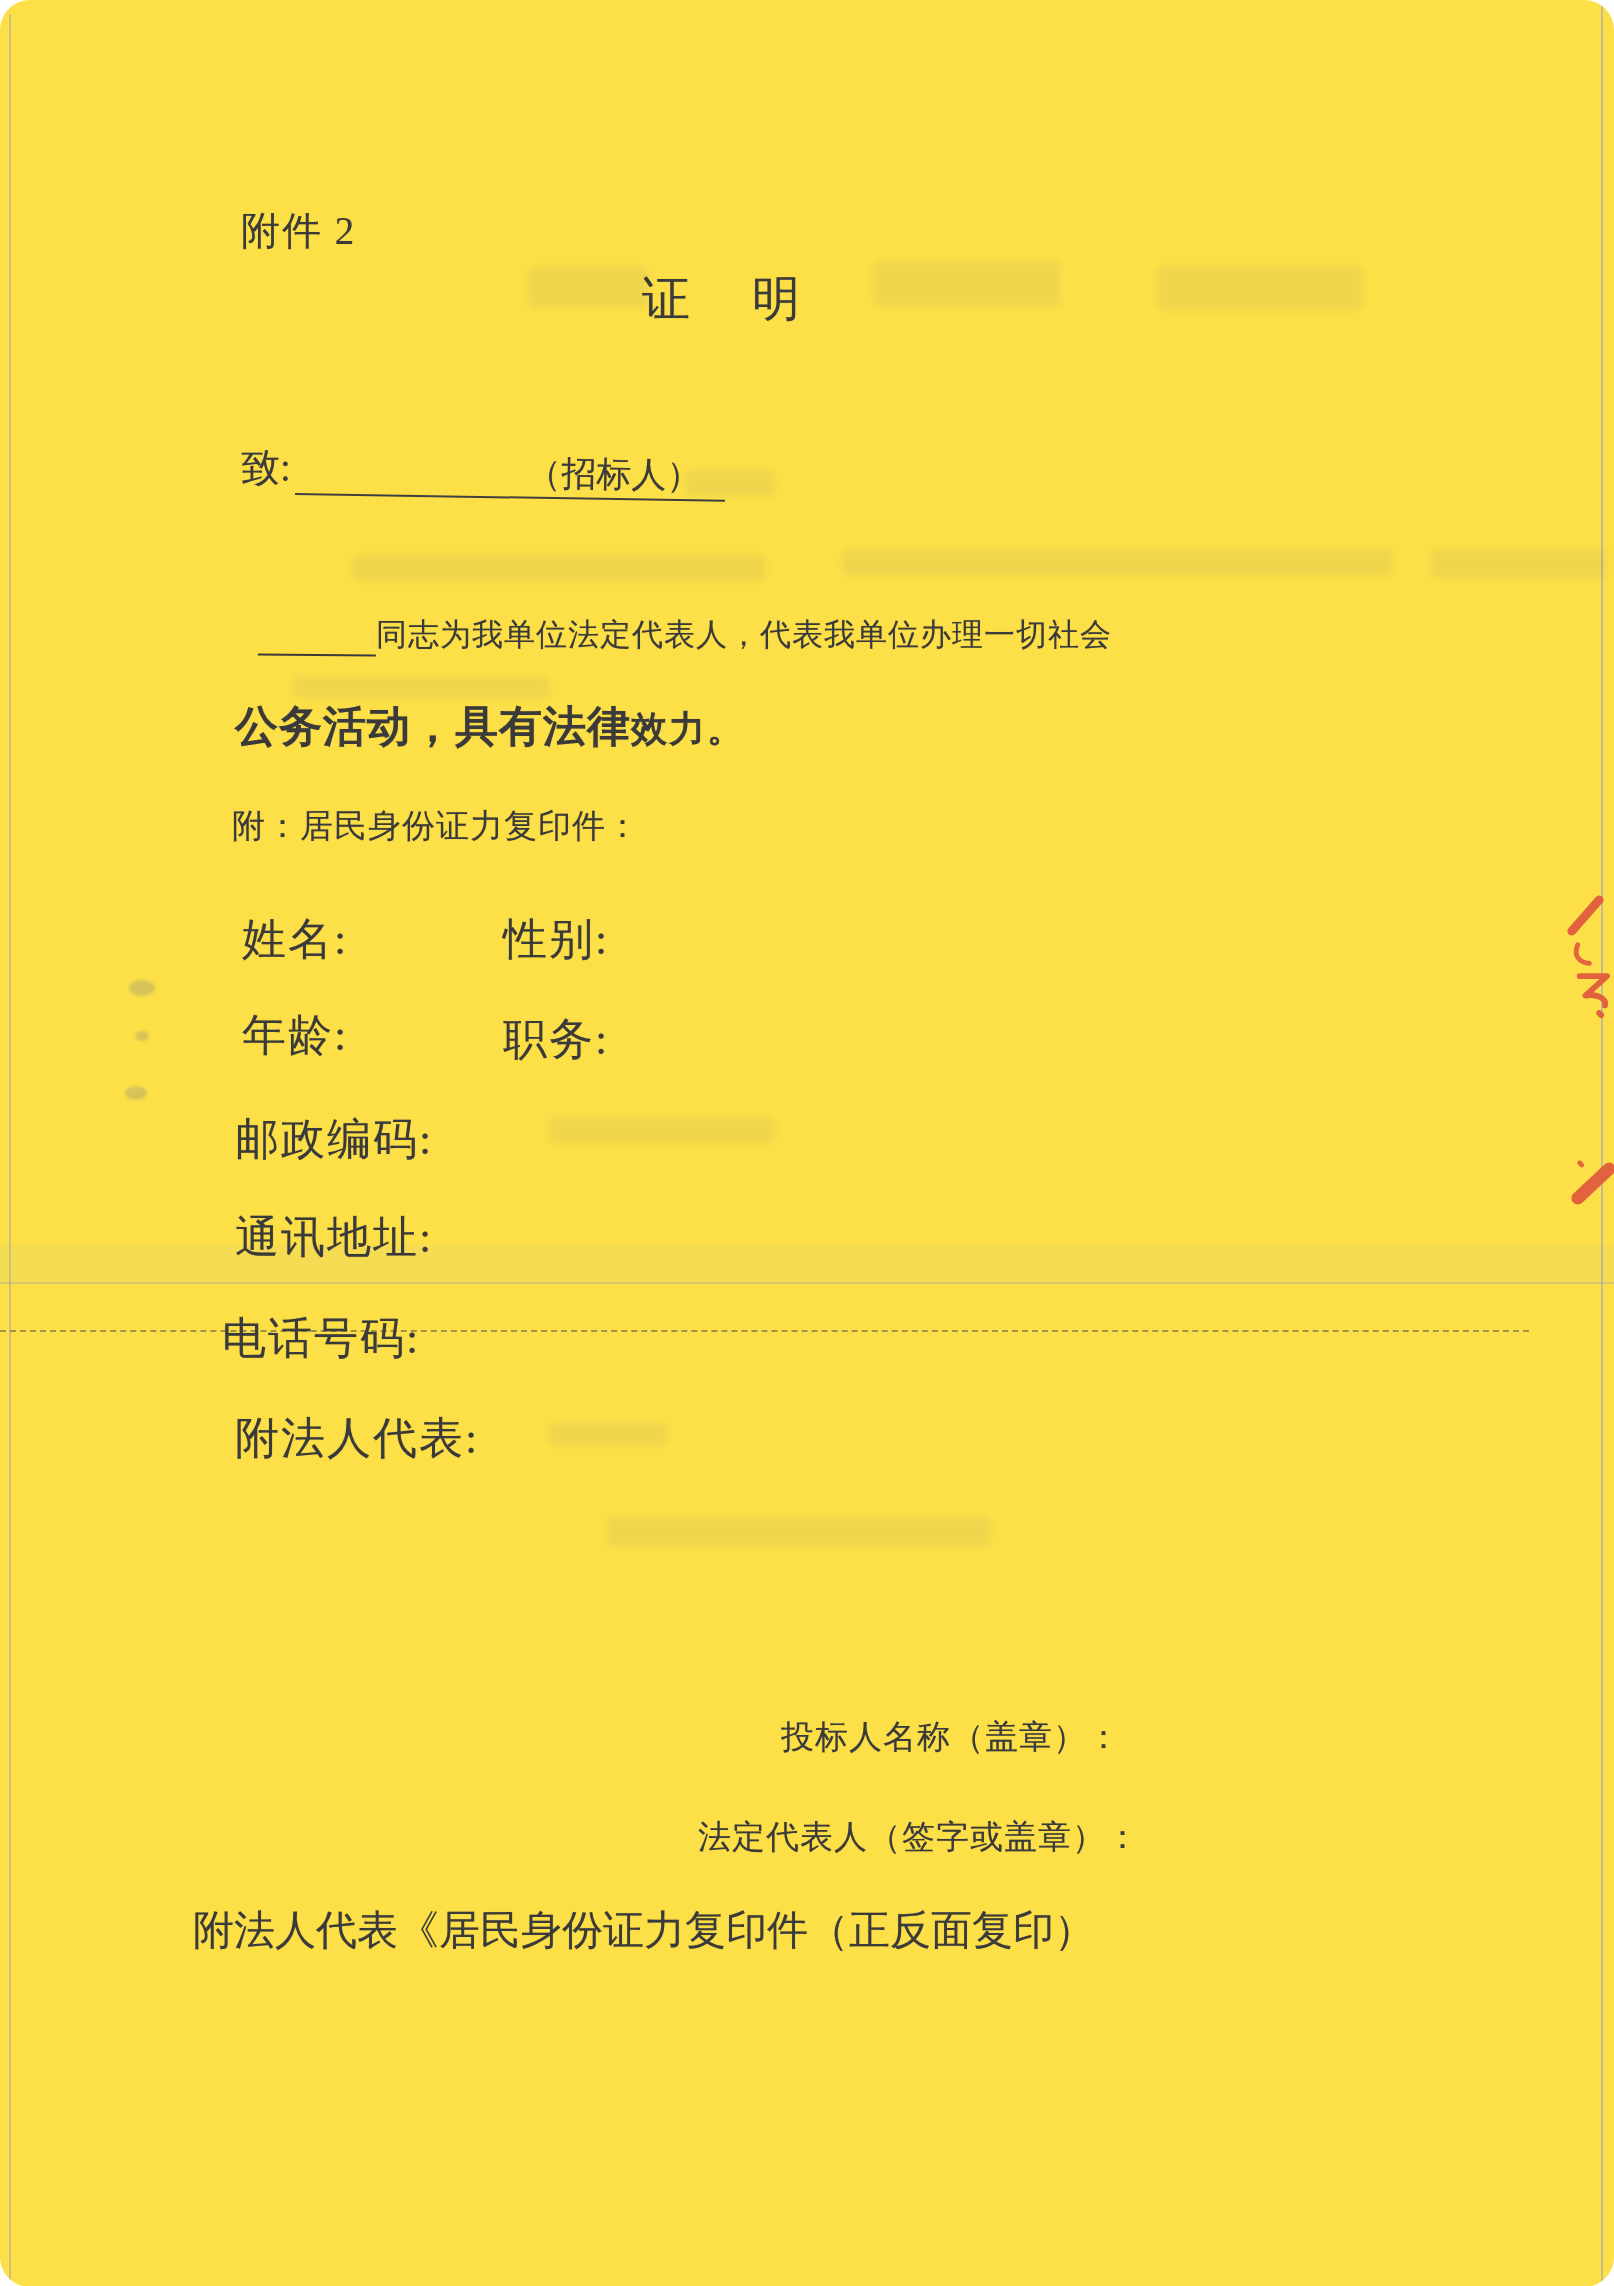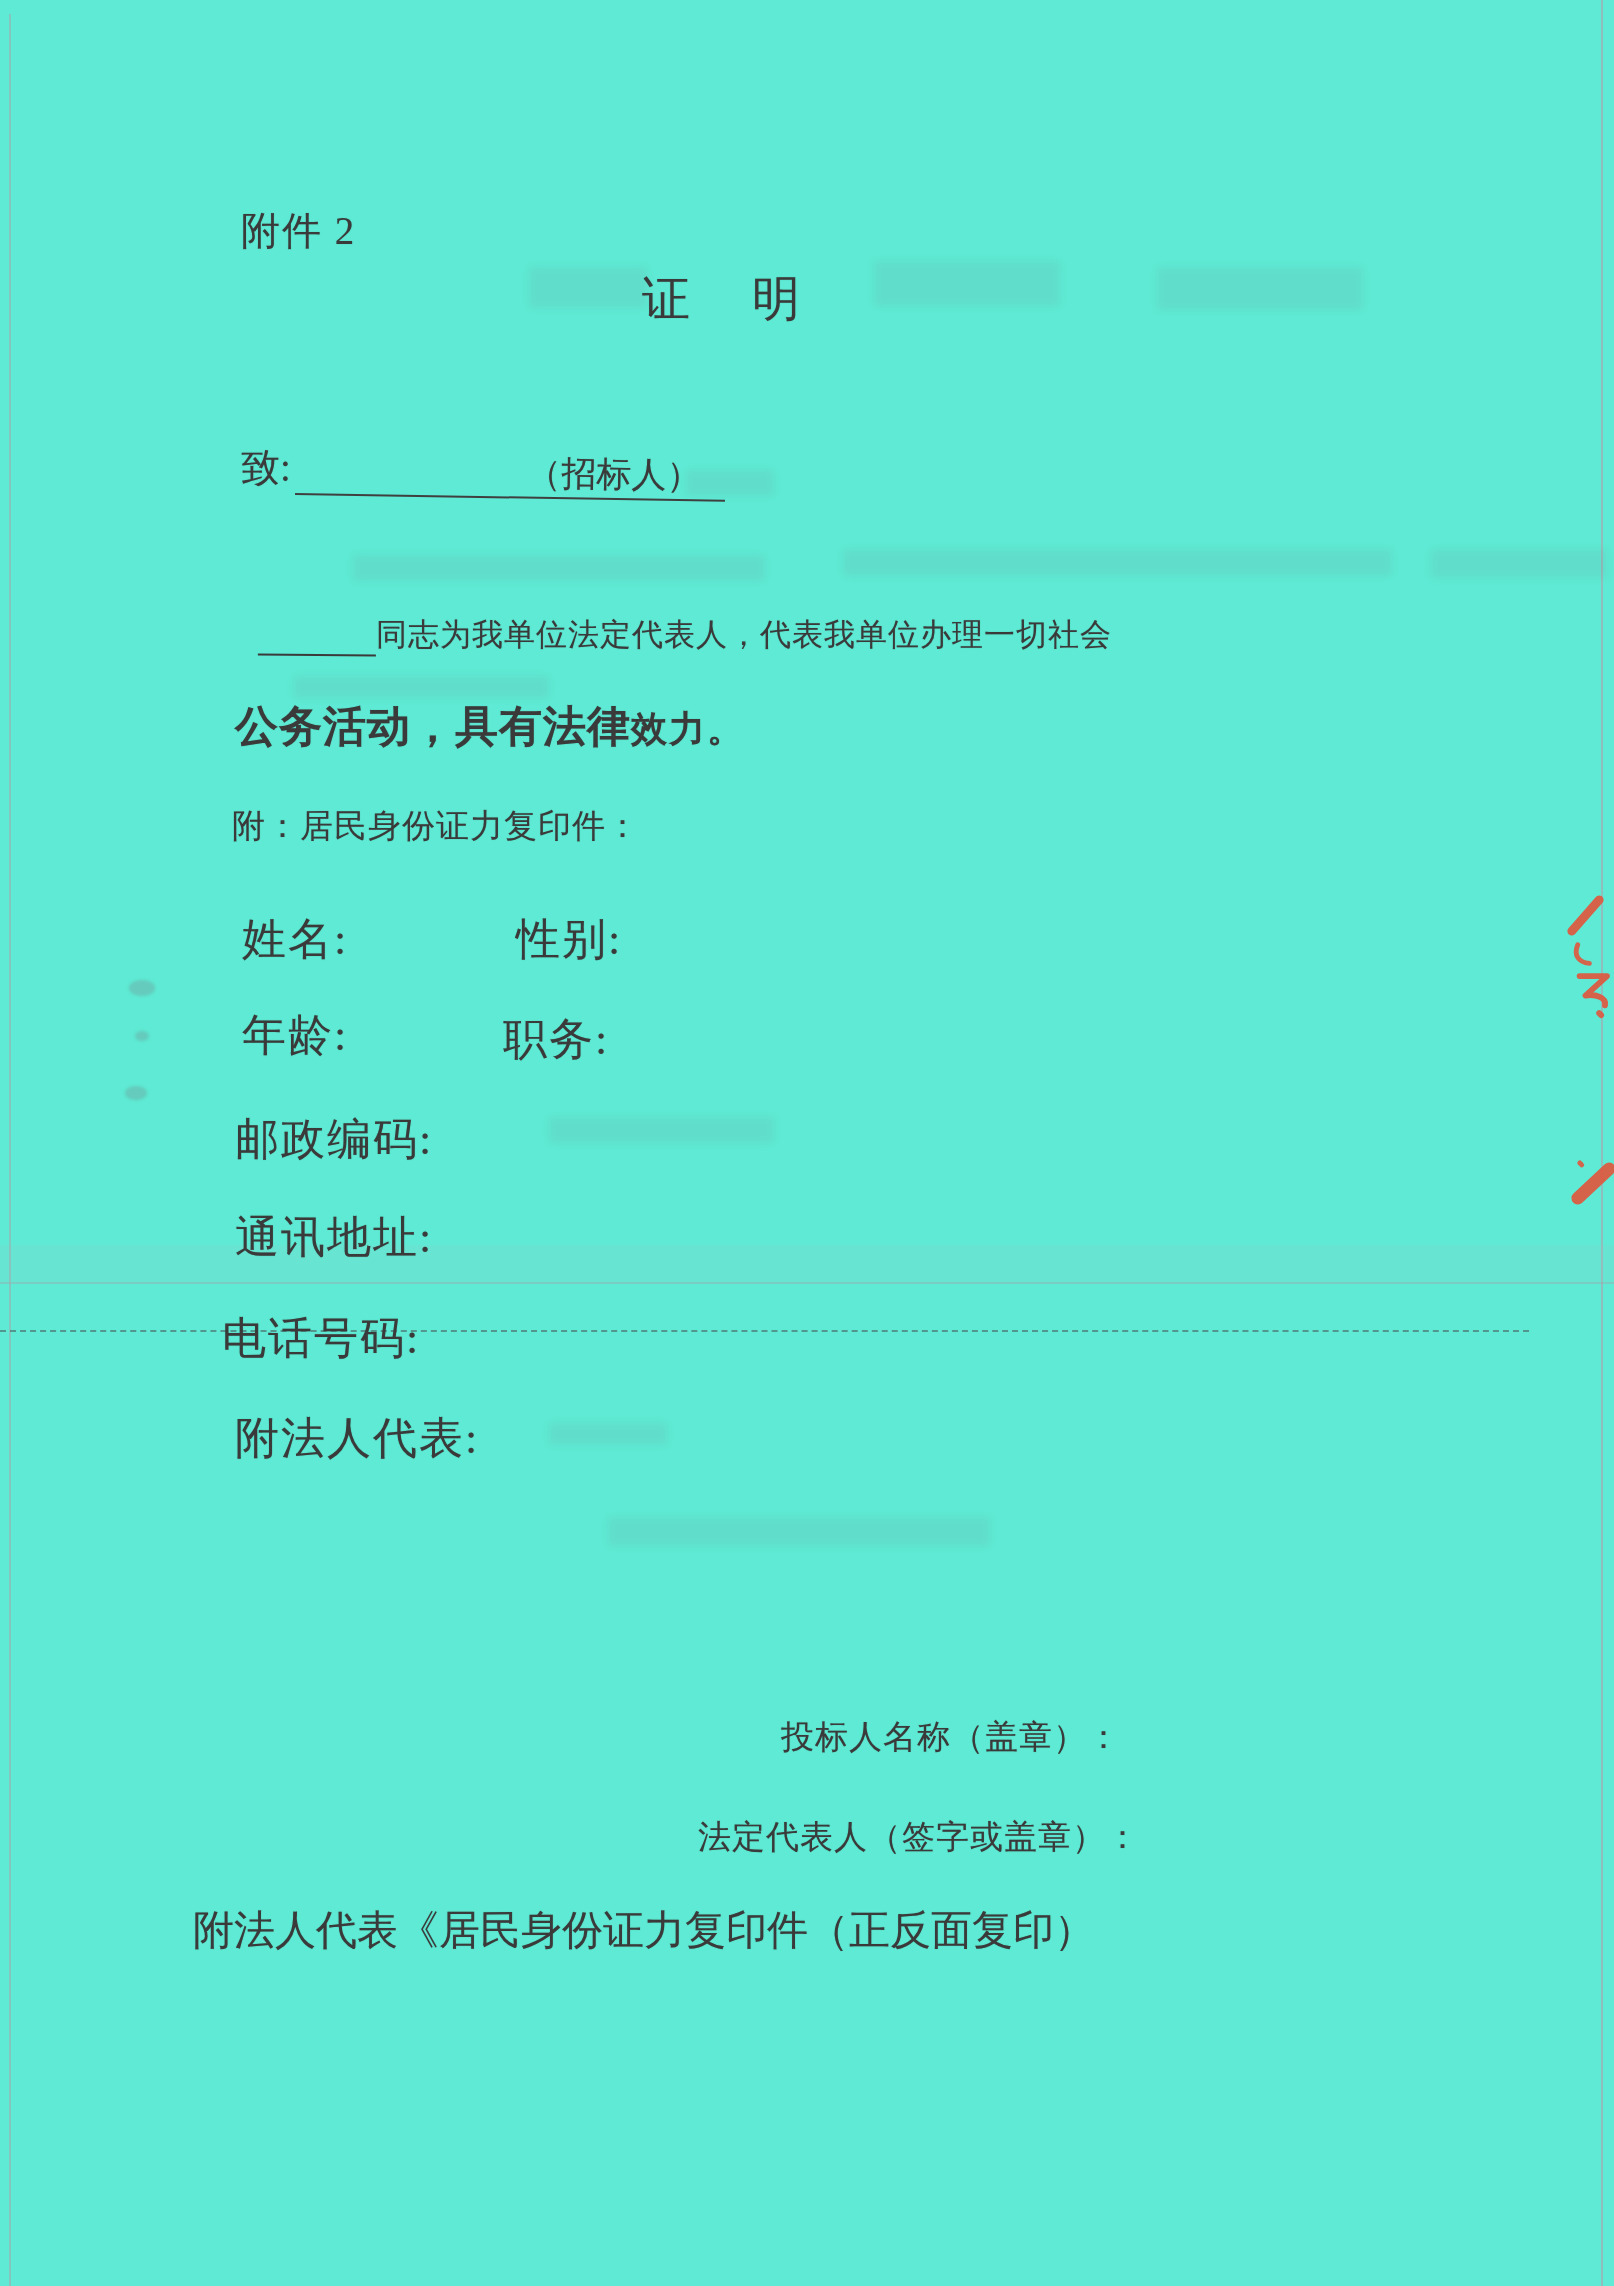--- a/index.html
+++ b/index.html
@@ -4,24 +4,25 @@
 <style>
   html, body {
     margin: 0;
     padding: 0;
     background: #ffffff;
   }
   .page {
     position: relative;
     width: 1614px;
     height: 2287px;
-    background: #5eead4;
+    background: #fde047;
     overflow: hidden;
     font-family: "Liberation Serif", "DejaVu Serif", serif;
     color: #3a3a3a;
+    border-radius: 30px;
   }
   .abs { position: absolute; }
   .txt {
     white-space: nowrap;
     text-shadow: 0 0 1px rgba(58,58,58,0.35);
   }
 
   
   .attachment-label { left: 241px; top: 204px; font-size: 39px; letter-spacing: 2px; }
   .doc-title { left: 642px; top: 267px; font-size: 48px; letter-spacing: 1px; font-weight: 500; }
@@ -49,21 +50,21 @@
     border-bottom: 2.9px solid #3a3a3a;
     transform: rotate(0.4deg);
   }
   .body-line2 { left: 235px; top: 698px; font-size: 43px; letter-spacing: 1px; font-weight: bold; }
   .body-line2 .tail { font-size: 36px; letter-spacing: 2px; }
 
   
   .attachment-note { left: 232px; top: 804px; font-size: 33px; letter-spacing: 1px; }
   .field-label { font-size: 44px; letter-spacing: 2px; }
   .f-name    { left: 242px; top: 910px; }
-  .f-gender  { left: 516px; top: 910px; }
+  .f-gender  { left: 503px; top: 910px; }
   .f-age     { left: 242px; top: 1006px; }
   .f-duty    { left: 503px; top: 1010px; }
   .f-id      { left: 235px; top: 1110px; }
   .f-address { left: 235px; top: 1208px; }
   .f-phone   { left: 222px; top: 1309px; }
   .f-postal  { left: 235px; top: 1409px; }
 
   
   .sig-bidder    { left: 781px; top: 1715px; font-size: 33px; letter-spacing: 1px; }
   .sig-legal-rep { left: 698px; top: 1815px; font-size: 33px; letter-spacing: 1px; }

